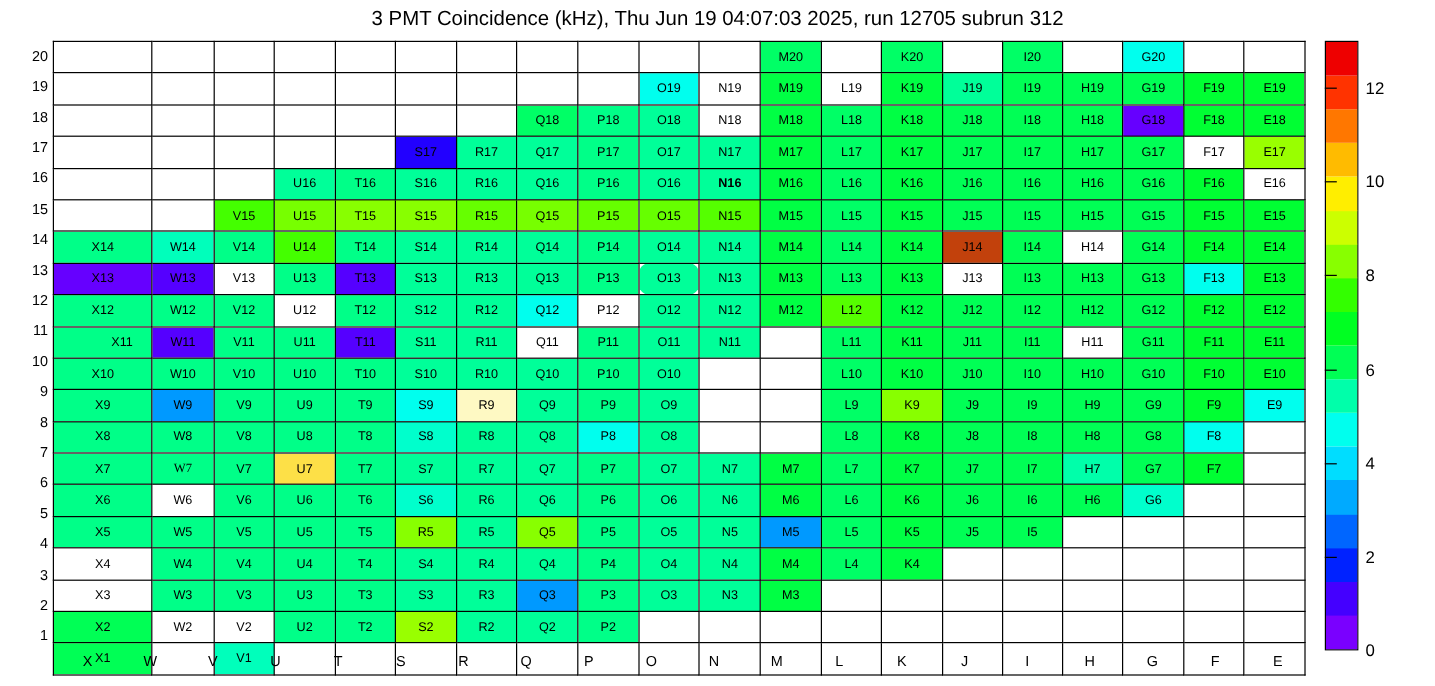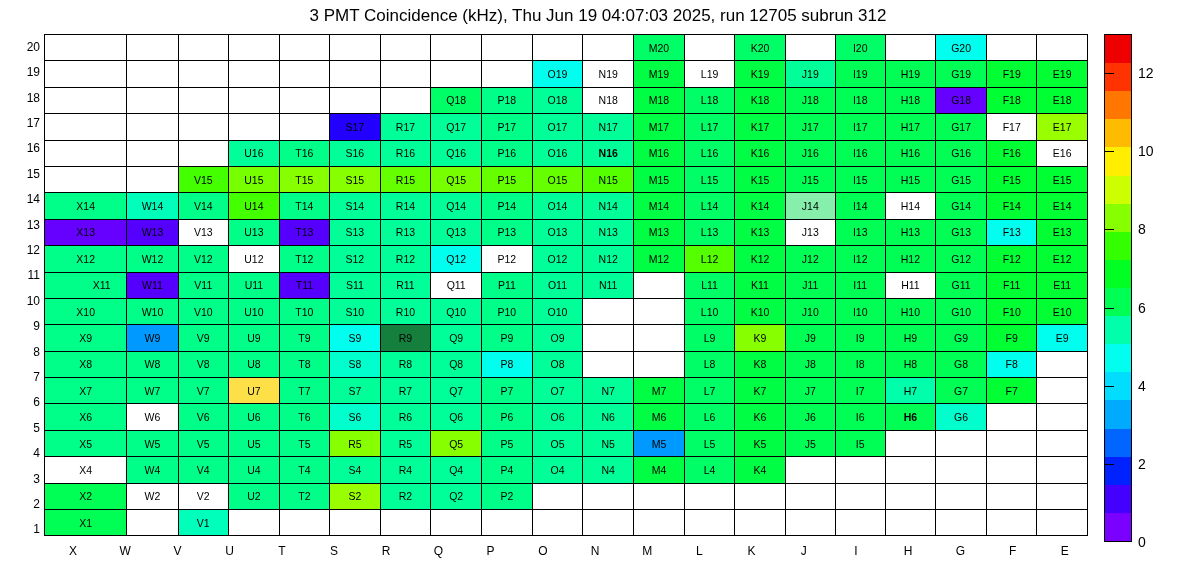--- a/index.html
+++ b/index.html
@@ -267,38 +267,38 @@
           <td style="background: rgb(0, 255, 136);">T14</td>
           <td style="background: rgb(0, 255, 153);">S14</td>
           <td style="background: rgb(0, 255, 153);">R14</td>
           <td style="background: rgb(0, 255, 153);">Q14</td>
           <td style="background: rgb(0, 255, 136);">P14</td>
           <td style="background: rgb(0, 255, 153);">O14</td>
           <td style="background: rgb(0, 255, 153);">N14</td>
           <td style="background: rgb(0, 255, 68);">M14</td>
           <td style="background: rgb(0, 255, 102);">L14</td>
           <td style="background: rgb(0, 255, 68);">K14</td>
-          <td style="background: #86efac;">J14</td>
+          <td style="background: #c2410c;">J14</td>
           <td style="background: rgb(0, 255, 85);">I14</td>
           <td style="background: rgb(255, 255, 255);">H14</td>
           <td style="background: rgb(0, 255, 85);">G14</td>
           <td style="background: rgb(0, 255, 51);">F14</td>
           <td style="background: rgb(0, 255, 51);">E14</td>
         </tr>
         <tr>
           <td style="background: rgb(102, 0, 255);">X13</td>
           <td style="background: rgb(85, 0, 255);">W13</td>
           <td style="background: rgb(255, 255, 255);">V13</td>
           <td style="background: rgb(0, 255, 136);">U13</td>
           <td style="background: rgb(85, 0, 255);">T13</td>
           <td style="background: rgb(0, 255, 153);">S13</td>
           <td style="background: rgb(0, 255, 153);">R13</td>
           <td style="background: rgb(0, 255, 153);">Q13</td>
           <td style="background: rgb(0, 255, 136);">P13</td>
-          <td style="background: rgb(0, 255, 153);">O13</td>
+          <td style="background: rgb(0, 255, 153); border-radius: 10px;">O13</td>
           <td style="background: rgb(0, 255, 153);">N13</td>
           <td style="background: rgb(0, 255, 68);">M13</td>
           <td style="background: rgb(0, 255, 102);">L13</td>
           <td style="background: rgb(0, 255, 68);">K13</td>
           <td style="background: rgb(255, 255, 255);">J13</td>
           <td style="background: rgb(0, 255, 85);">I13</td>
           <td style="background: rgb(0, 255, 85);">H13</td>
           <td style="background: rgb(0, 255, 85);">G13</td>
           <td style="background: rgb(0, 255, 238);">F13</td>
           <td style="background: rgb(0, 255, 51);">E13</td>
@@ -369,21 +369,21 @@
           <td style="background: rgb(0, 255, 51);">F10</td>
           <td style="background: rgb(0, 255, 51);">E10</td>
         </tr>
         <tr>
           <td style="background: rgb(0, 255, 136);">X9</td>
           <td style="background: rgb(0, 153, 255);">W9</td>
           <td style="background: rgb(0, 255, 136);">V9</td>
           <td style="background: rgb(0, 255, 136);">U9</td>
           <td style="background: rgb(0, 255, 136);">T9</td>
           <td style="background: rgb(0, 255, 238);">S9</td>
-          <td style="background: #15803d;">R9</td>
+          <td style="background: #fef9c3;">R9</td>
           <td style="background: rgb(0, 255, 153);">Q9</td>
           <td style="background: rgb(0, 255, 136);">P9</td>
           <td style="background: rgb(0, 255, 153);">O9</td>
           <td style="background: rgb(255, 255, 255);"></td>
           <td style="background: rgb(255, 255, 255);"></td>
           <td style="background: rgb(0, 255, 102);">L9</td>
           <td style="background: rgb(136, 255, 0);">K9</td>
           <td style="background: rgb(0, 255, 85);">J9</td>
           <td style="background: rgb(0, 255, 85);">I9</td>
           <td style="background: rgb(0, 255, 85);">H9</td>
@@ -408,21 +408,21 @@
           <td style="background: rgb(0, 255, 68);">K8</td>
           <td style="background: rgb(0, 255, 85);">J8</td>
           <td style="background: rgb(0, 255, 85);">I8</td>
           <td style="background: rgb(0, 255, 85);">H8</td>
           <td style="background: rgb(0, 255, 85);">G8</td>
           <td style="background: rgb(0, 255, 238);">F8</td>
           <td style="background: rgb(255, 255, 255);"></td>
         </tr>
         <tr>
           <td style="background: rgb(0, 255, 136);">X7</td>
-          <td style="background: rgb(0, 255, 136);">W7</td>
+          <td style="background: rgb(0, 255, 136); font-family: Liberation Serif, serif;">W7</td>
           <td style="background: rgb(0, 255, 136);">V7</td>
           <td style="background: #fde047;">U7</td>
           <td style="background: rgb(0, 255, 136);">T7</td>
           <td style="background: rgb(0, 255, 153);">S7</td>
           <td style="background: rgb(0, 255, 153);">R7</td>
           <td style="background: rgb(0, 255, 153);">Q7</td>
           <td style="background: rgb(0, 255, 136);">P7</td>
           <td style="background: rgb(0, 255, 153);">O7</td>
           <td style="background: rgb(0, 255, 153);">N7</td>
           <td style="background: rgb(0, 255, 68);">M7</td>
@@ -445,21 +445,21 @@
           <td style="background: rgb(0, 255, 153);">R6</td>
           <td style="background: rgb(0, 255, 153);">Q6</td>
           <td style="background: rgb(0, 255, 136);">P6</td>
           <td style="background: rgb(0, 255, 153);">O6</td>
           <td style="background: rgb(0, 255, 153);">N6</td>
           <td style="background: rgb(0, 255, 68);">M6</td>
           <td style="background: rgb(0, 255, 102);">L6</td>
           <td style="background: rgb(0, 255, 68);">K6</td>
           <td style="background: rgb(0, 255, 85);">J6</td>
           <td style="background: rgb(0, 255, 85);">I6</td>
-          <td style="background: rgb(0, 255, 85); font-weight: bold;">H6</td>
+          <td style="background: rgb(0, 255, 85);">H6</td>
           <td style="background: rgb(0, 255, 204);">G6</td>
           <td style="background: rgb(255, 255, 255);"></td>
           <td style="background: rgb(255, 255, 255);"></td>
         </tr>
         <tr>
           <td style="background: rgb(0, 255, 136);">X5</td>
           <td style="background: rgb(0, 255, 136);">W5</td>
           <td style="background: rgb(0, 255, 136);">V5</td>
           <td style="background: rgb(0, 255, 136);">U5</td>
           <td style="background: rgb(0, 255, 136);">T5</td>
@@ -487,20 +487,42 @@
           <td style="background: rgb(0, 255, 136);">T4</td>
           <td style="background: rgb(0, 255, 153);">S4</td>
           <td style="background: rgb(0, 255, 153);">R4</td>
           <td style="background: rgb(0, 255, 153);">Q4</td>
           <td style="background: rgb(0, 255, 136);">P4</td>
           <td style="background: rgb(0, 255, 153);">O4</td>
           <td style="background: rgb(0, 255, 153);">N4</td>
           <td style="background: rgb(0, 255, 68);">M4</td>
           <td style="background: rgb(0, 255, 102);">L4</td>
           <td style="background: rgb(0, 255, 68);">K4</td>
+          <td style="background: rgb(255, 255, 255);"></td>
+          <td style="background: rgb(255, 255, 255);"></td>
+          <td style="background: rgb(255, 255, 255);"></td>
+          <td style="background: rgb(255, 255, 255);"></td>
+          <td style="background: rgb(255, 255, 255);"></td>
+          <td style="background: rgb(255, 255, 255);"></td>
+        </tr>
+        <tr>
+          <td style="background: rgb(255, 255, 255);">X3</td>
+          <td style="background: rgb(0, 255, 136);">W3</td>
+          <td style="background: rgb(0, 255, 136);">V3</td>
+          <td style="background: rgb(0, 255, 136);">U3</td>
+          <td style="background: rgb(0, 255, 136);">T3</td>
+          <td style="background: rgb(0, 255, 153);">S3</td>
+          <td style="background: rgb(0, 255, 153);">R3</td>
+          <td style="background: rgb(0, 153, 255);">Q3</td>
+          <td style="background: rgb(0, 255, 136);">P3</td>
+          <td style="background: rgb(0, 255, 153);">O3</td>
+          <td style="background: rgb(0, 255, 153);">N3</td>
+          <td style="background: rgb(0, 255, 68);">M3</td>
+          <td style="background: rgb(255, 255, 255);"></td>
+          <td style="background: rgb(255, 255, 255);"></td>
           <td style="background: rgb(255, 255, 255);"></td>
           <td style="background: rgb(255, 255, 255);"></td>
           <td style="background: rgb(255, 255, 255);"></td>
           <td style="background: rgb(255, 255, 255);"></td>
           <td style="background: rgb(255, 255, 255);"></td>
           <td style="background: rgb(255, 255, 255);"></td>
         </tr>
         <tr>
           <td style="background: rgb(0, 255, 85);">X2</td>
           <td style="background: rgb(255, 255, 255);">W2</td>

